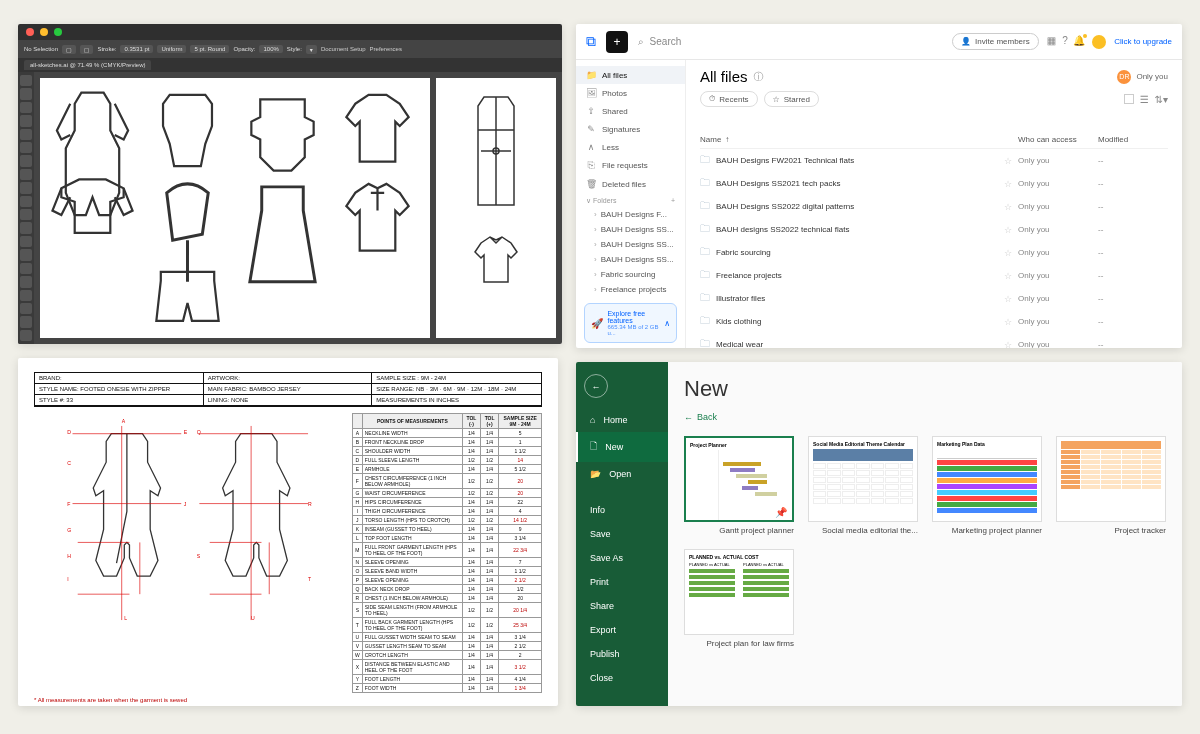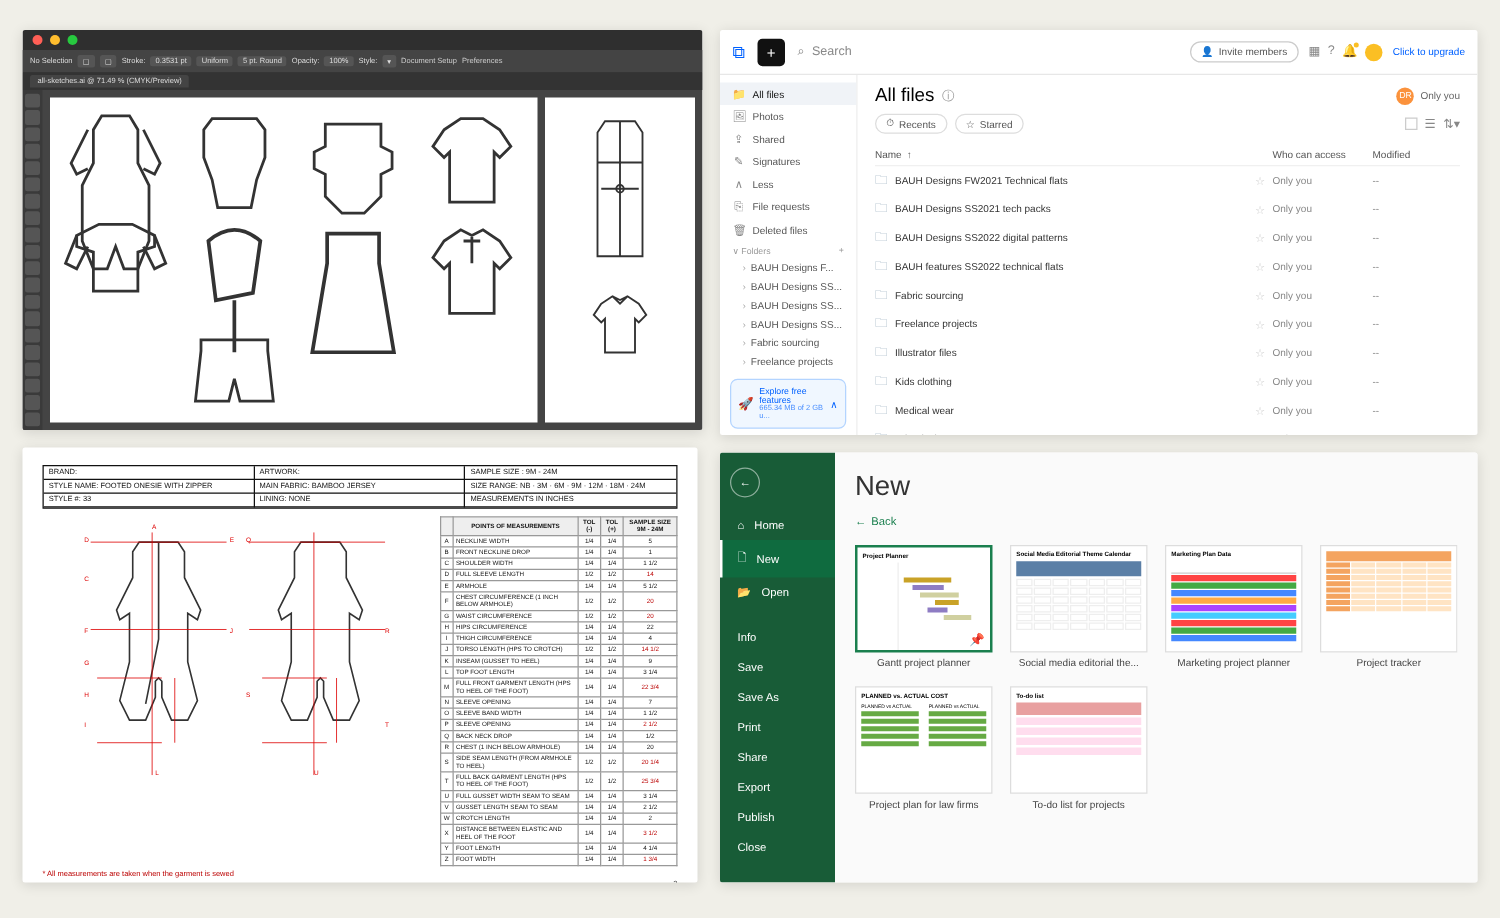--- a/index.html
+++ b/index.html
@@ -52,21 +52,21 @@
 .db-sb-promo { margin: 6px 8px; border: 1px solid #b3d4ff; border-radius: 6px; padding: 6px; background: #f0f7ff; position: relative; }
 .db-sb-promo-h { font-size: 7px; color: #0061ff; } .db-sb-promo-s { font-size: 6px; color: #0061ff; opacity: 0.7; }
 .db-main { flex: 1; padding: 8px 14px 0; display: flex; flex-direction: column; overflow: hidden; }
 .db-title-row { display: flex; justify-content: space-between; align-items: center; }
 .db-title { font-size: 15px; font-weight: 500; display: flex; align-items: center; gap: 6px; }
 .db-onlyyou { display: flex; align-items: center; gap: 5px; font-size: 8px; color: #666; }
 .db-badge { width: 14px; height: 14px; border-radius: 50%; background: #fb923c; color: #fff; font-size: 7px; display: flex; align-items: center; justify-content: center; }
 .db-filters { display: flex; gap: 6px; margin: 6px 0 8px; }
 .db-chip { font-size: 8px; color: #555; border: 1px solid #ddd; border-radius: 10px; padding: 2px 8px; display: flex; gap: 4px; align-items: center; }
 .db-viewctl { margin-left: auto; display: flex; gap: 6px; color: #888; font-size: 10px; align-items: center; }
-.db-table-head { display: grid; grid-template-columns: 1fr 80px 70px; font-size: 8px; color: #555; padding: 4px 0; border-bottom: 1px solid #f0f0f0; }
+.db-table-head { display: grid; grid-template-columns: 1fr 80px 70px; font-size: 8px; color: #555; padding: 4px 0; border-bottom: 1px solid #f0f0f0; margin-top: 16px; }
 .db-table-head .hn { display: flex; gap: 4px; }
 .db-rows { overflow-y: auto; flex: 1; }
 .db-row { display: grid; grid-template-columns: 1fr 14px 80px 70px; align-items: center; padding: 3px 0; font-size: 8px; color: #333; }
 .db-row-name { display: flex; gap: 6px; align-items: center; }
 .db-folder-ico { color: #92a8b9; font-size: 10px; }
 .db-star { color: #ccc; font-size: 9px; }
 .db-cell { color: #888; }
 
 
 .tp { padding: 14px 16px; font-size: 6px; color: #111; height: 100%; display: flex; flex-direction: column; }
@@ -96,21 +96,21 @@
 .ex-main { flex: 1; background: #fafafa; padding: 14px 16px; overflow: hidden; }
 .ex-title { font-size: 22px; font-weight: 300; color: #333; }
 .ex-search-row { display: flex; gap: 10px; align-items: center; margin: 10px 0 14px; }
 .ex-back-link { color: #1a7f4e; font-size: 9px; display: flex; gap: 4px; align-items: center; }
 .ex-search { flex: 1; max-width: 280px; border: 1px solid #ccc; background: #fff; padding: 3px 6px; display: flex; align-items: center; font-size: 9px; }
 .ex-search span { flex: 1; color: #333; }
 .ex-templates { display: grid; grid-template-columns: repeat(4, 1fr); gap: 14px; overflow: hidden; }
 .ex-tpl { display: flex; flex-direction: column; gap: 4px; }
 .ex-tpl.sel .ex-thumb { border: 2px solid #1a7f4e; }
 .ex-thumb { background: #fff; border: 1px solid #ddd; height: 86px; padding: 4px; font-size: 5px; overflow: hidden; position: relative; }
-.ex-tpl-name { font-size: 8px; color: #444; text-align: center; }
+.ex-tpl-name { font-size: 8px; color: #444; text-align: right; }
 .ex-pin { position: absolute; right: 4px; bottom: 2px; font-size: 10px; color: #666; }
 
 
 .th-gantt { display: flex; gap: 2px; height: 100%; }
 .th-gantt .l { width: 30%; background: linear-gradient(#fff,#fff) padding-box; border-right:1px solid #eee; }
 .th-gantt .r { flex:1; padding: 10px 2px 2px; }
 .th-gantt .bar { height: 4px; margin: 2px 0; background: #c9a227; }
 .th-gantt .bar.b2 { background: #8e7cc3; width: 40%; margin-left: 10%; }
 .th-gantt .bar.b3 { background: #d0d0a0; width: 50%; margin-left: 20%; }
 .th-social { background:#fff; } .th-social .hdr { height: 12px; background: #5b7fa6; margin-bottom:2px; } .th-social .grid { display:grid; grid-template-columns:repeat(7,1fr); gap:1px; } .th-social .grid div { height:6px; border:0.5px solid #eee; }
@@ -365,21 +365,21 @@
               <span class="db-folder-ico">🗀</span>
               <span>BAUH Designs SS2022 digital patterns</span>
             </div>
       <span class="db-star">☆</span>
       <span class="db-cell">Only you</span>
       <span class="db-cell">--</span>
           </div>
           <div class="db-row">
       <div class="db-row-name">
               <span class="db-folder-ico">🗀</span>
-              <span>BAUH features SS2022 technical flats</span>
+              <span>BAUH designs SS2022 technical flats</span>
             </div>
       <span class="db-star">☆</span>
       <span class="db-cell">Only you</span>
       <span class="db-cell">--</span>
           </div>
           <div class="db-row">
       <div class="db-row-name">
               <span class="db-folder-ico">🗀</span>
               <span>Fabric sourcing</span>
             </div>
@@ -916,30 +916,16 @@
                   <div class="gb"></div>
                   <div class="gb"></div>
                   <div class="gb"></div>
                   <div class="gb"></div>
                 </div>
               </div>
 
       </div>
       <div class="ex-tpl-name">Project plan for law firms</div>
           </div>
-          <div class="ex-tpl">
-      <div class="ex-thumb">
-        <div style="font-size:5px;font-weight:bold;margin-bottom:2px">To-do list</div>
-        <div class="th-todo">
-                <div class="hdr"></div>
-                <div class="sec"></div>
-                <div class="sec"></div>
-                <div class="sec"></div>
-                <div class="sec"></div>
-              </div>
-
-      </div>
-      <div class="ex-tpl-name">To-do list for projects</div>
-          </div>
         </div>
     </div>
   </div>
 </div>
 
 </body></html>

